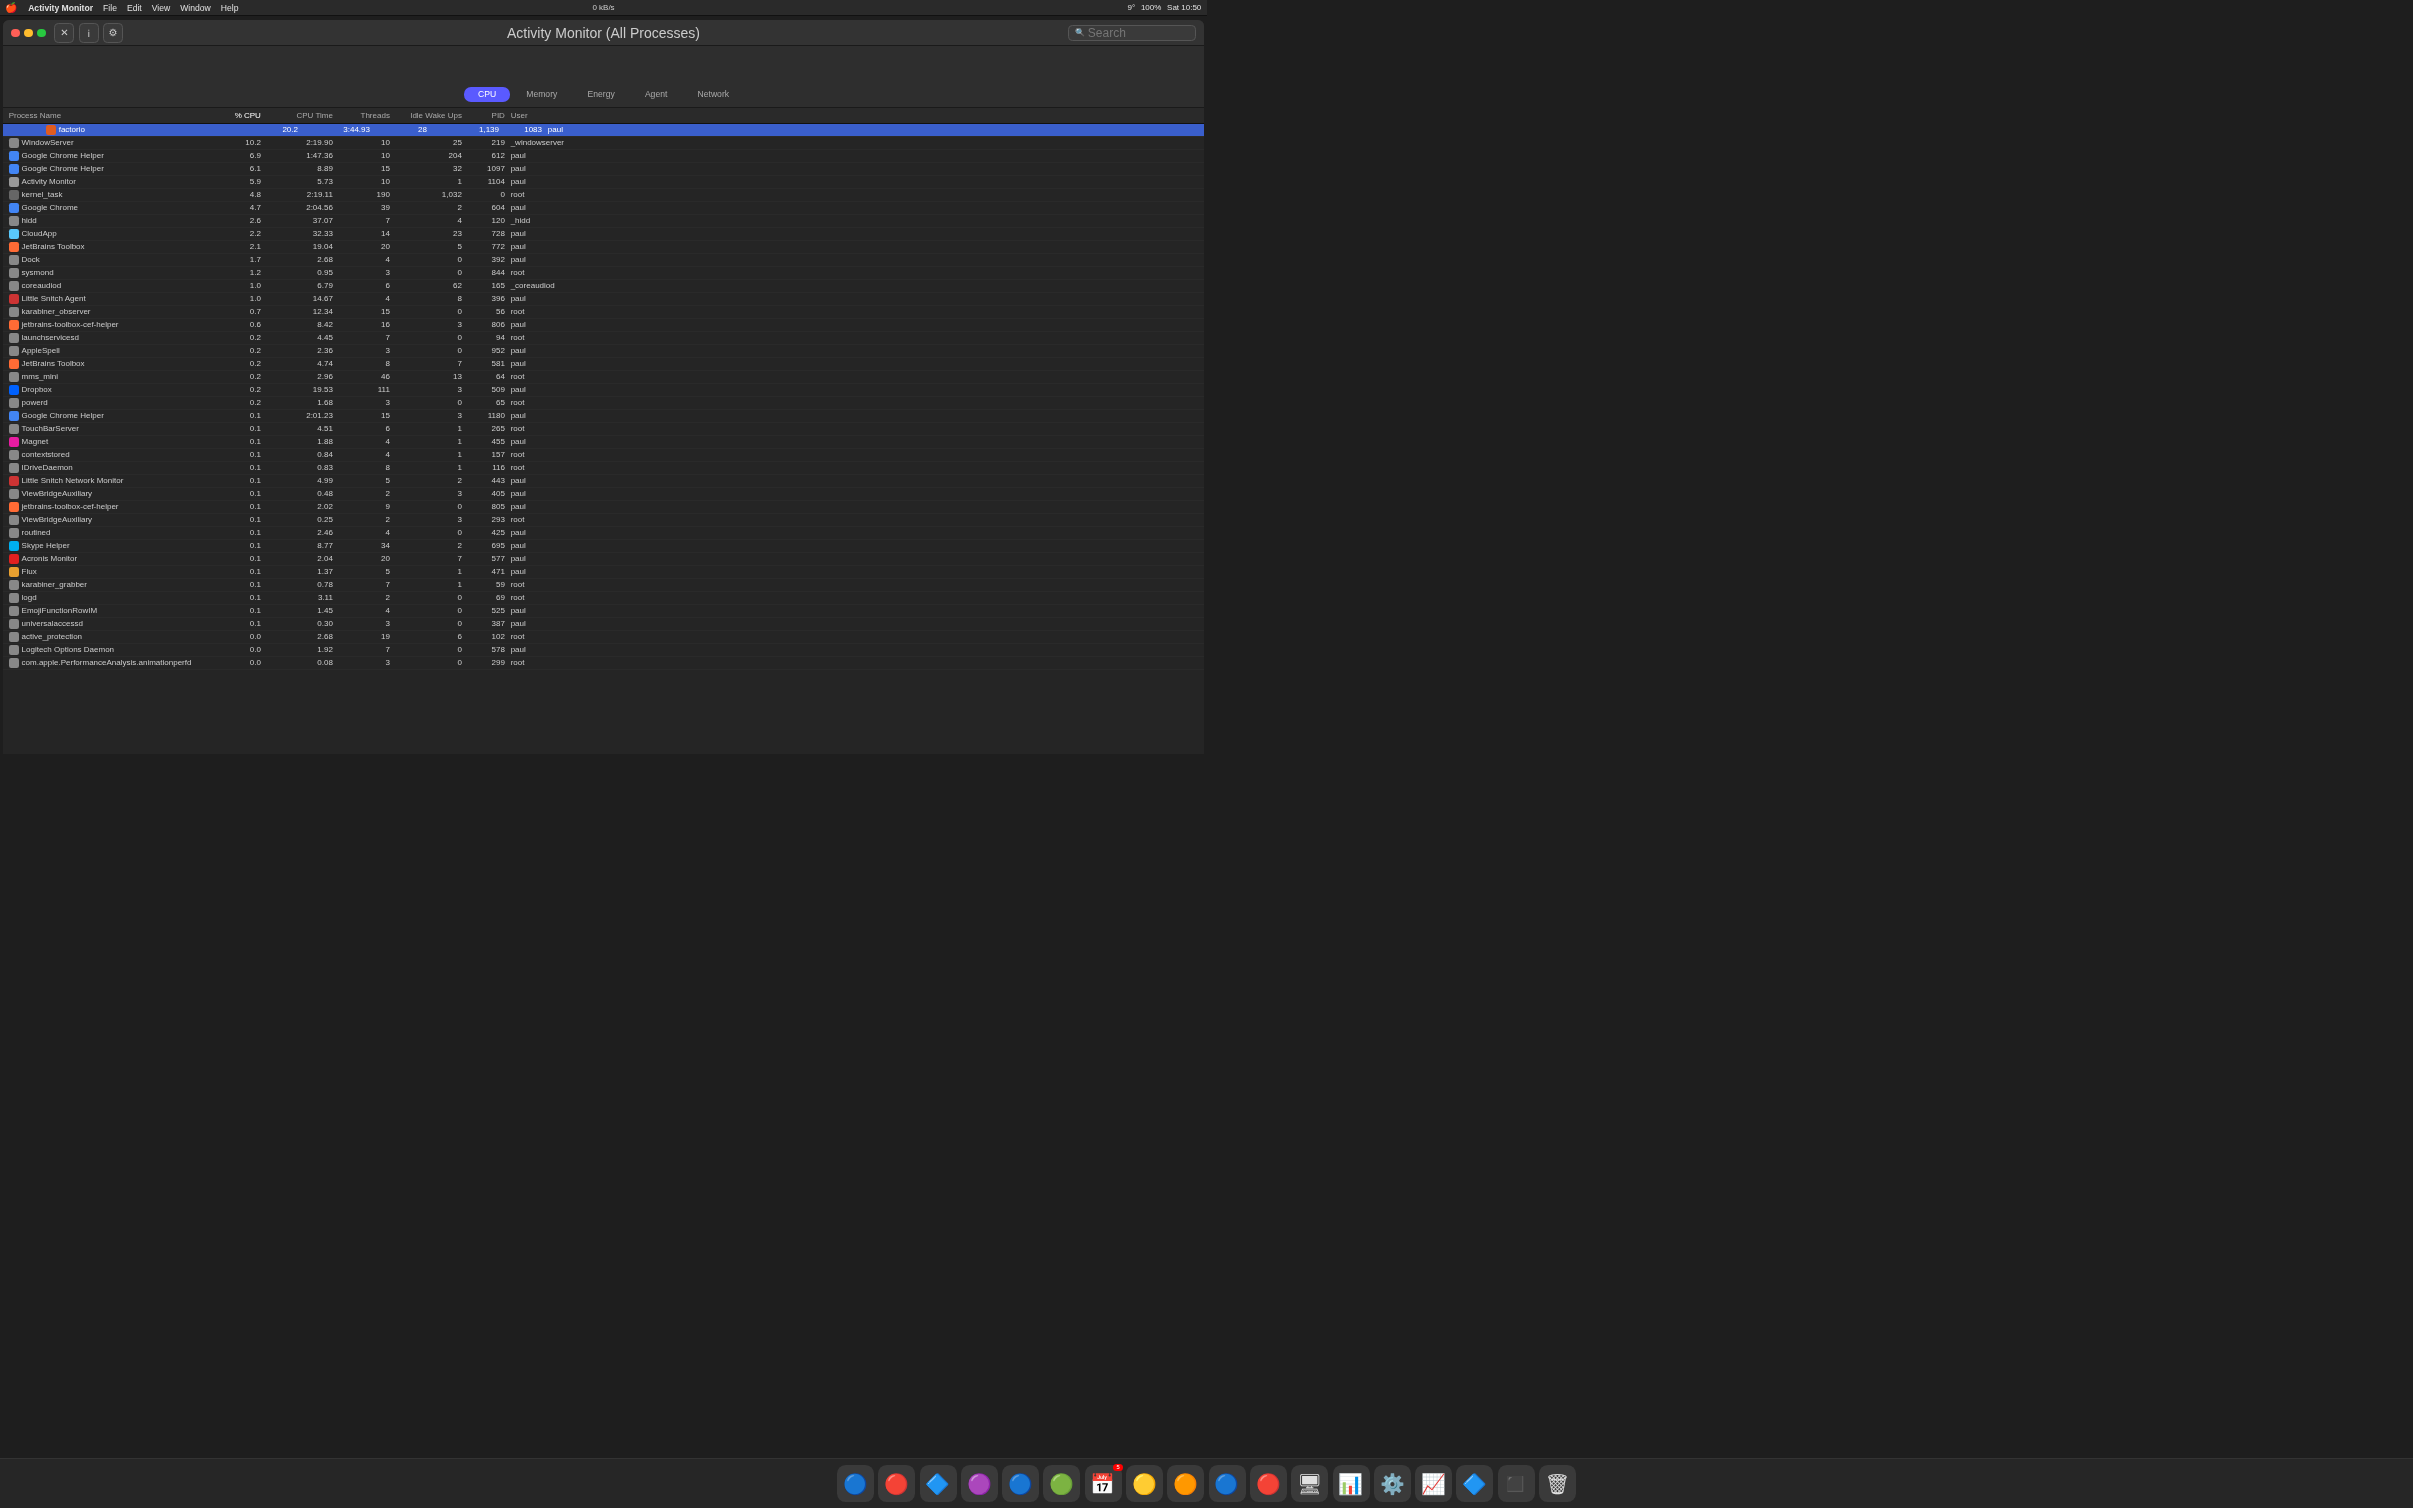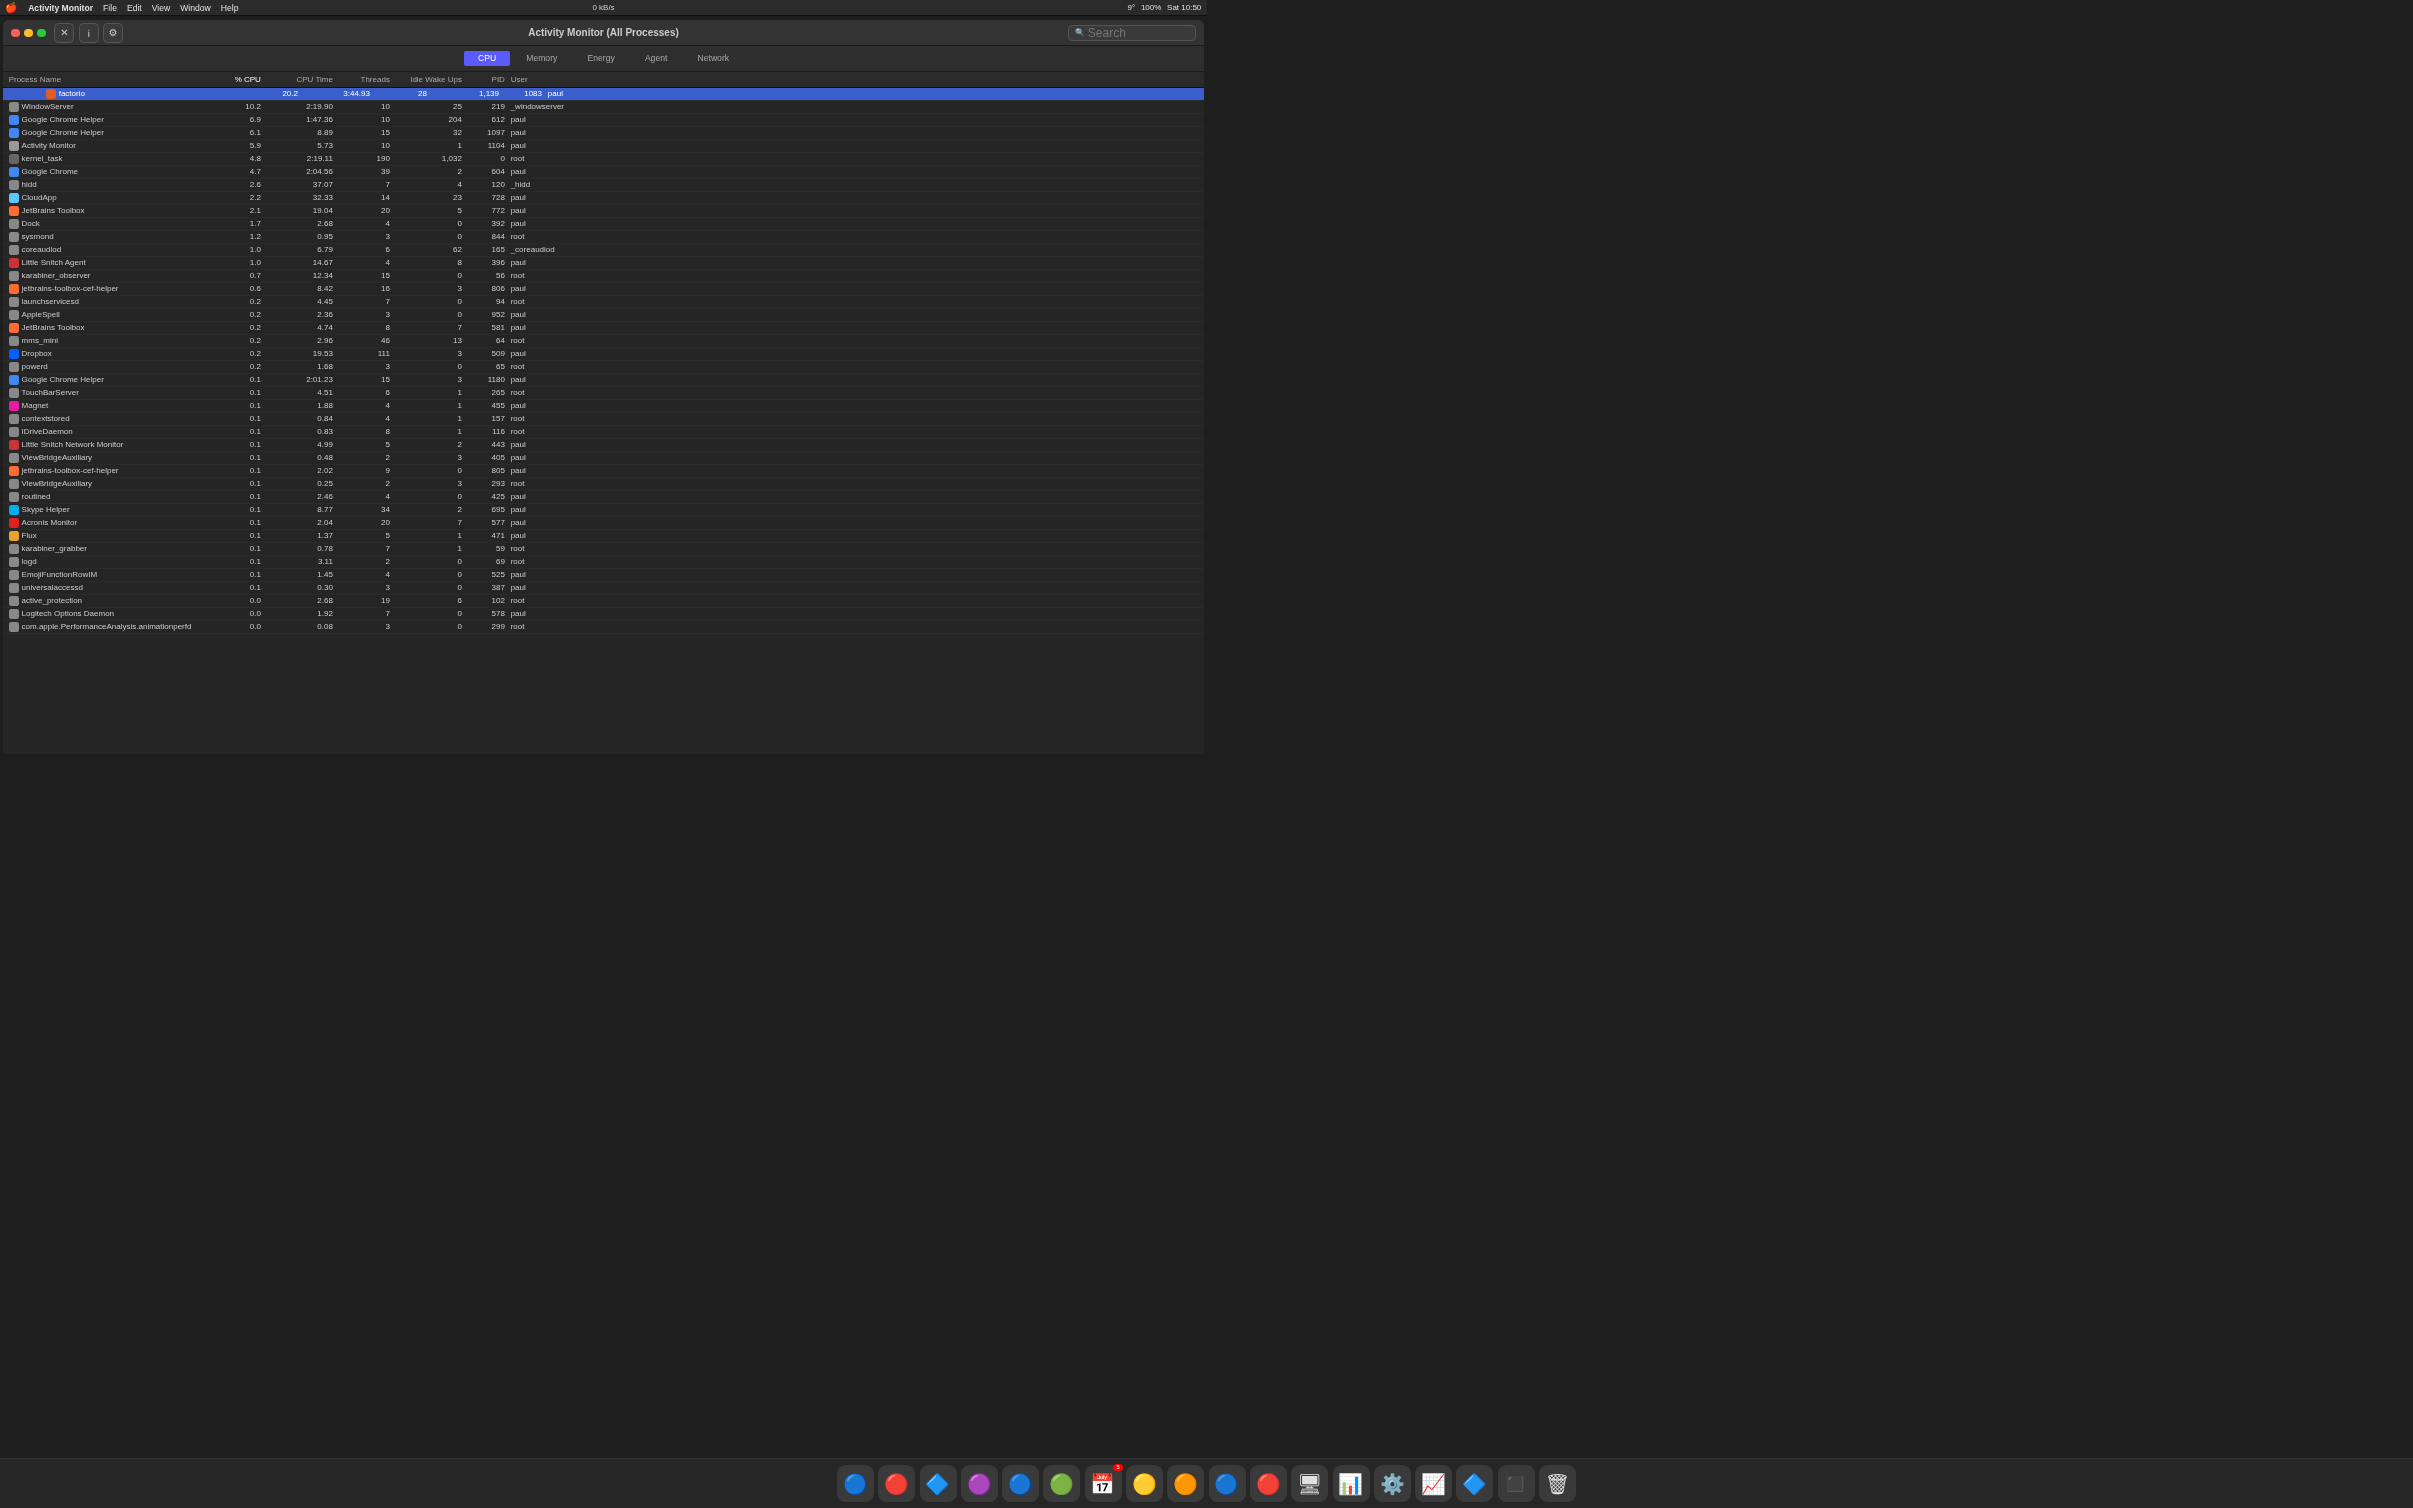--- a/index.html
+++ b/index.html
@@ -58,40 +58,41 @@
     .traffic-light {
       width: 8.6px; height: 8.6px;
       border-radius: 50%;
       cursor: pointer;
     }
     .tl-red { background: #ff5f57; }
     .tl-yellow { background: #ffbd2e; }
     .tl-green { background: #28c840; }
     .titlebar-center {
       position: absolute; left: 50%; transform: translateX(-50%);
-      font-size: 10px; color: #ccc; font-weight: 700;
+      font-size: 14px; color: #ccc; font-weight: 400;
     }
 
     
     .tabbar {
       background: #2e2e2e;
       display: flex;
       align-items: center;
       justify-content: center;
       padding: 4.3px 0;
       gap: 1.4px;
       border-bottom: 0.7px solid #1a1a1a;
     }
     .tab {
       padding: 2.9px 14.4px;
-      border-radius: 2px;
+      border-radius: 7px;
       font-size: 8.6px;
       color: #aaa;
       cursor: pointer;
       font-weight: 400;
+      margin-top: 36px;
     }
     .tab.active {
       background: #5a5aff;
       color: #fff;
       font-weight: 500;
     }
 
     
     .search-bar {
       position: absolute;

